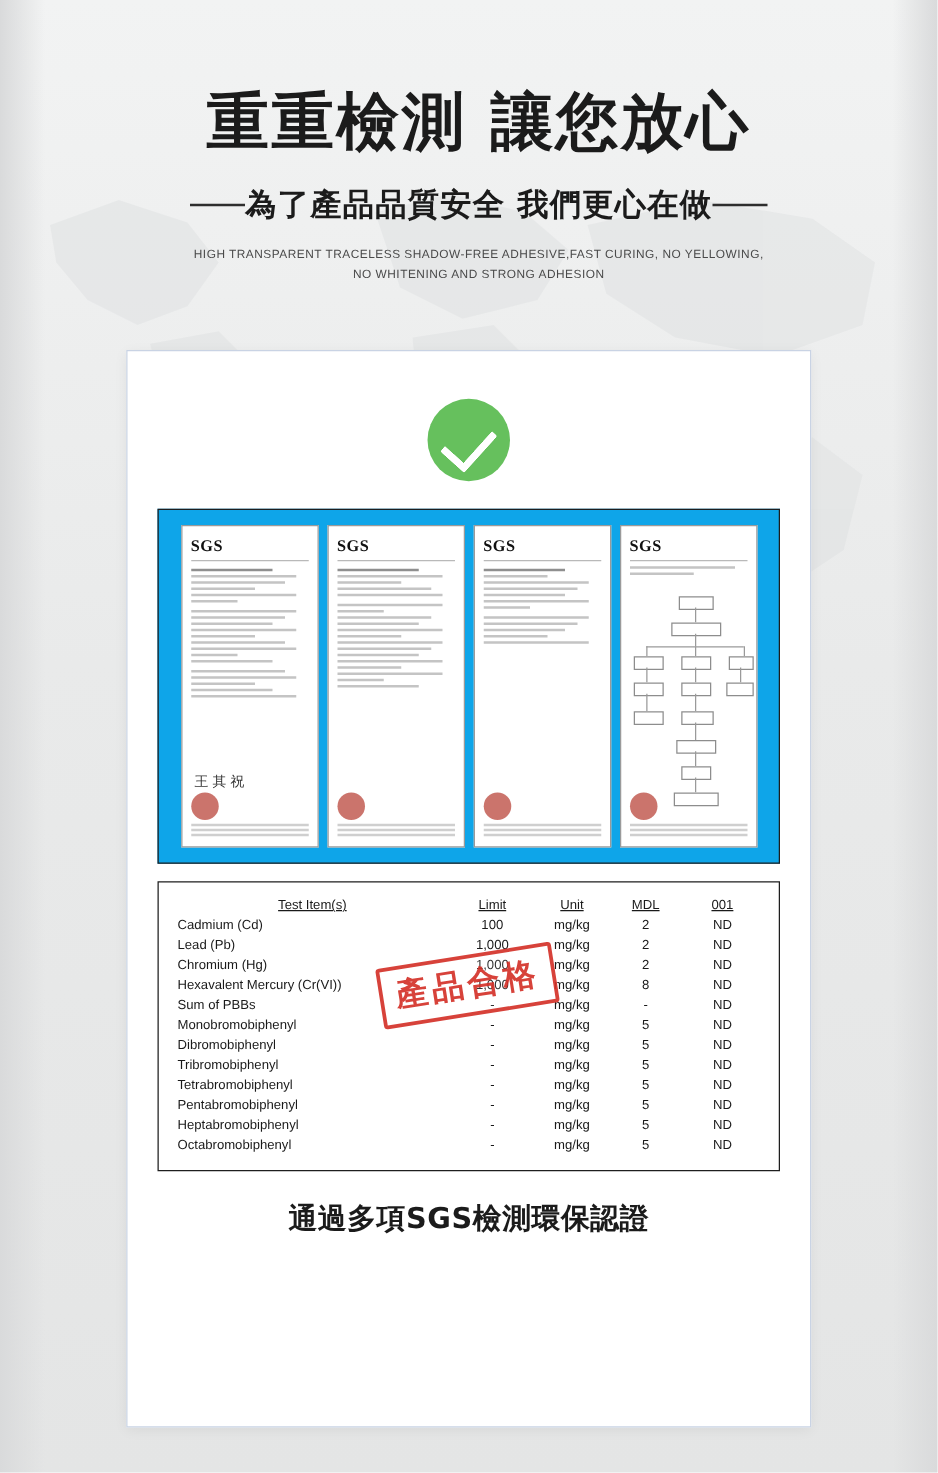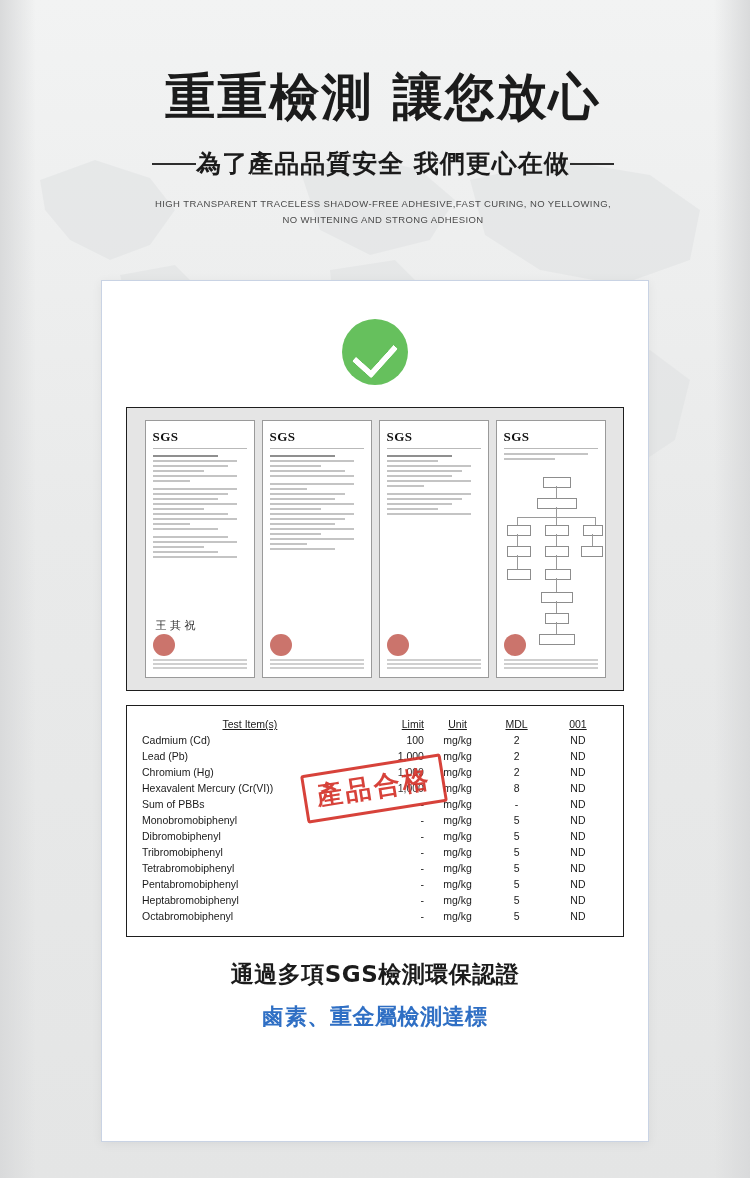--- a/index.html
+++ b/index.html
@@ -122,21 +122,21 @@
     border-right: 6px solid #ffffff;
     border-bottom: 6px solid #ffffff;
     transform: rotate(42deg);
     border-radius: 2px;
   }
 
   
   .certs {
     margin: 22px 24px 0 24px;
     border: 1px solid #1e1e1e;
-    background: #e5e5e5;
+    background: #0ea5e9;
     padding: 12px 10px;
     display: flex;
     gap: 7px;
     justify-content: center;
   }
   .cert {
     width: 110px;
     height: 258px;
     border: 1px solid #9a9a9a;
     background: #fff;
@@ -241,21 +241,21 @@
     text-decoration: underline;
     padding: 2px 3px;
     font-size: 10.5px;
   }
   table.report td {
     padding: 2px 3px;
     font-size: 10.5px;
     white-space: nowrap;
   }
   .col-item { text-align: left; width: 47%; }
-  .col-limit { text-align: right; width: 14%; }
+  .col-limit { text-align: center; width: 14%; }
   .col-unit { text-align: center; width: 13%; }
   .col-mdl { text-align: center; width: 12%; }
   .col-001 { text-align: center; width: 14%; }
   .th-item { text-align: center; }
   .stamp {
     position: absolute;
     left: 176px;
     top: 58px;
     border: 3px solid #d4322a;
     color: #d4322a;
@@ -569,16 +569,15 @@
           <td class="col-mdl">5</td>
           <td class="col-001">ND</td>
         </tr>
       </tbody>
     </table>
     <div class="stamp">產品合格</div>
   </div>
 
   <div class="foot">
     <div class="foot-1">通過多項SGS檢測環保認證</div>
-    <div class="foot-2">鹵素、重金屬檢測達標</div>
   </div>
 
 </div>
 
 </body></html>

